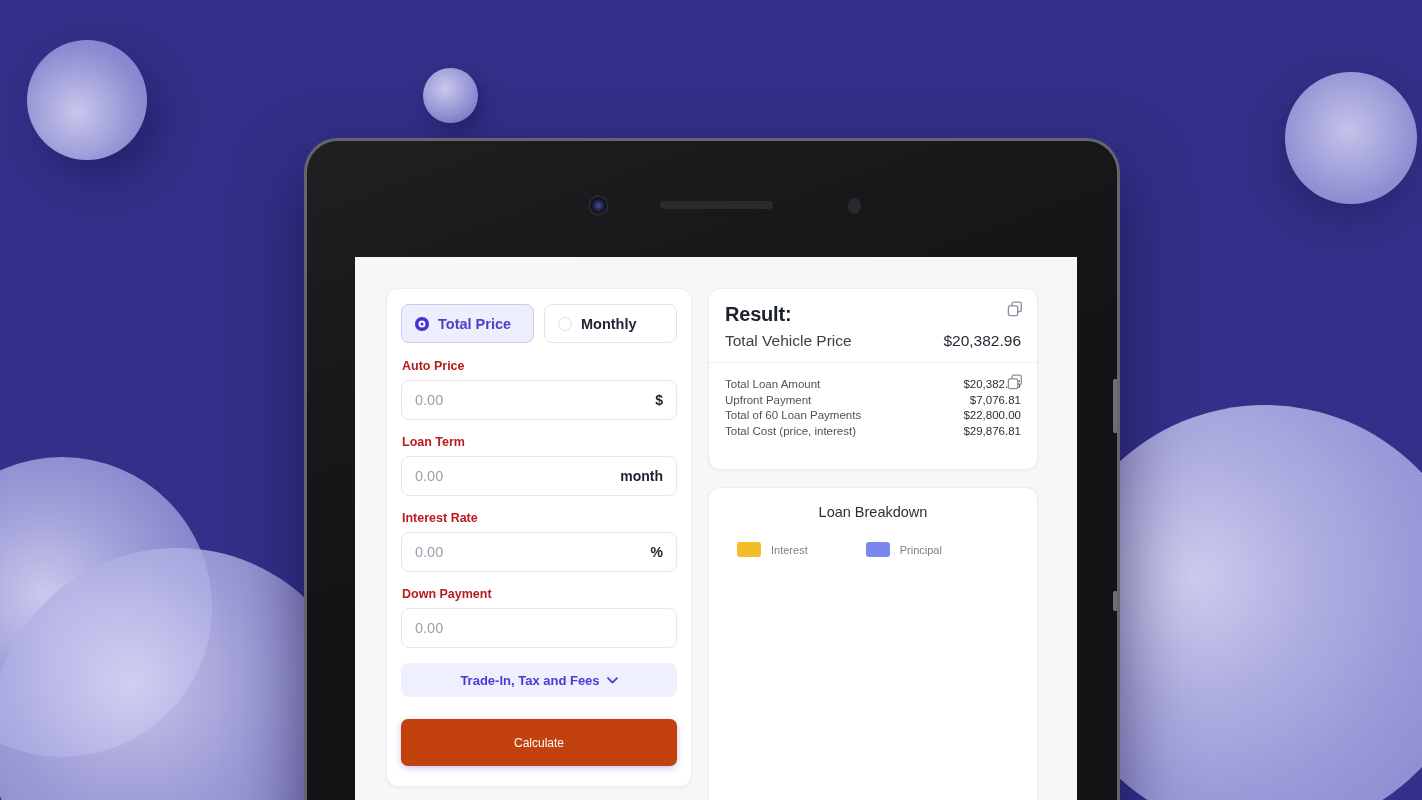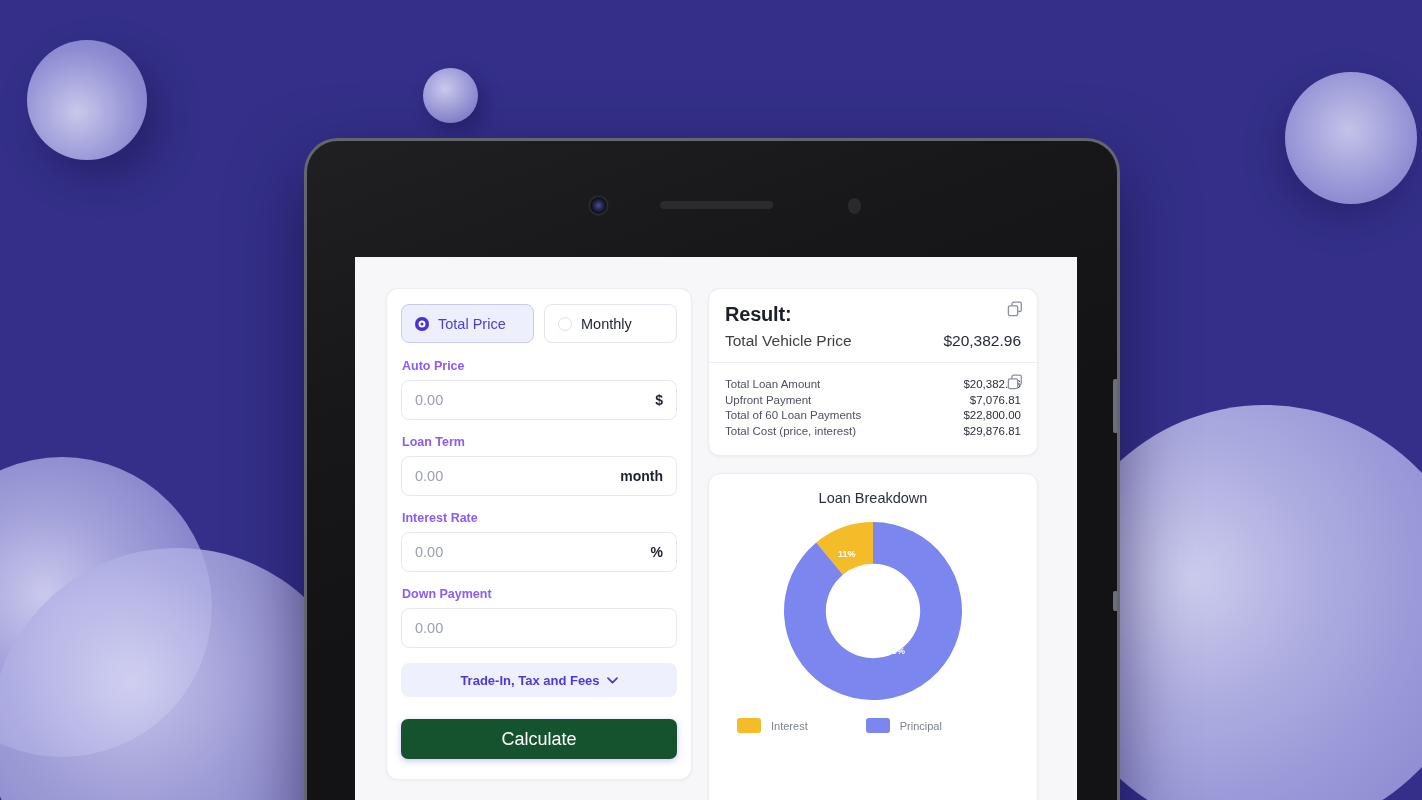--- a/index.html
+++ b/index.html
@@ -93,68 +93,68 @@
 
   
   #form-col { width:306px; flex:0 0 306px; }
   #form-card { padding:15px 14px 20px; }
 
   #mode-toggle { display:flex; gap:10px; margin-bottom:16px; }
   .mode-opt {
     flex:1; height:39px; border-radius:8px; display:flex; align-items:center;
     gap:9px; padding:0 13px; cursor:pointer;
     border:1px solid #e4e4ec; background:#fff;
-    font-size:14.5px; color:#1f2430;
+    font-size:14.5px; color:#1f2430;font-weight:bold;
   }
   .mode-opt.active { background:#eeeffd; border-color:#c8c9f5; color:#4b42c9; }
   .radio { width:14px; height:14px; border-radius:50%; border:1.5px solid #e0e0e8;
            background:#fff; flex:0 0 14px; }
   .mode-opt.active .radio {
     border:none; background:#4a31d6;
     box-shadow:inset 0 0 0 3.5px #4a31d6, inset 0 0 0 5.5px #fff;
   }
 
-  .field-label { font-size:12.5px; font-weight:bold; color:#8b5cf6; margin:0 0 7px 1px; }
+  .field-label { font-size:12.5px; font-weight:bold; color:#b91c1c; margin:0 0 7px 1px; }
   .field-wrap {
     position:relative; height:40px; border:1px solid #e7e7ee; border-radius:8px;
     background:#fff; display:flex; align-items:center; padding:0 13px;
     margin-bottom:15px;
   }
   .field-input {
     flex:1; border:none; outline:none; background:transparent;
     font-family:"Liberation Sans", sans-serif; font-size:14.5px; color:#3a3f4c;
   }
   .field-input::placeholder { color:#9aa0ac; }
   .field-suffix { font-size:14px; color:#1d222e; font-weight:bold; margin-left:8px; }
   .field-suffix.word { font-weight:bold; font-size:14px; }
 
   #trade-in-btn {
     width:100%; height:34px; border:none; border-radius:8px;
     background:#eef0fe; color:#4b3ad6; font-weight:bold; font-size:13px;
     cursor:pointer; display:flex; align-items:center; justify-content:center; gap:7px;
     font-family:"Liberation Sans", sans-serif; margin-top:10px;
   }
   #calc-btn {
-    width:100%; height:40px; border:none; border-radius:7px; margin-top:22px;
-    background:#14532d; color:#fff; font-size:18px; cursor:pointer;
+    width:100%; height:47px; border:none; border-radius:7px; margin-top:22px;
+    background:#c2410c; color:#fff; font-size:12px; cursor:pointer;
     font-family:"Liberation Sans", sans-serif;
     box-shadow:0 2px 6px rgba(79,57,222,.3);
   }
 
   
   #right-col { width:330px; flex:0 0 330px; display:flex; flex-direction:column; gap:17px; }
 
   #result-card { position:relative; }
   .result-top { padding:14px 16px 12px; border-bottom:1px solid #eeeef3; position:relative; }
   #result-title { font-size:20px; font-weight:bold; color:#1b2029; letter-spacing:-.2px; }
   .result-headline { display:flex; justify-content:space-between; align-items:baseline; margin-top:6px; }
   #result-primary-label { font-size:15.5px; color:#404040; }
   #result-primary-value { font-size:15.5px; color:#252a35; }
 
-  .result-rows { padding:14px 16px 16px; position:relative; }
+  .result-rows { padding:14px 16px 30px; position:relative; }
   .res-row { display:flex; justify-content:space-between; font-size:11.5px;
              color:#4d525e; line-height:15.6px; }
   .res-row .val { color:#2a2f3a; }
 
   .copy-icon { position:absolute; cursor:pointer; width:16px; height:16px; }
   .copy-icon.top { right:14px; top:12px; }
   .copy-icon.rows { right:14px; top:11px; }
 
   
   #chart-card { flex:1; padding:16px 14px 14px; display:flex; flex-direction:column;
@@ -281,30 +281,20 @@
             <svg class="copy-icon rows" viewBox="0 0 16 16">
               <rect x="5" y="1.2" width="9.3" height="9.3" rx="1.6" fill="none" stroke="#8a8f99" stroke-width="1.3"></rect>
               <rect x="1.4" y="4.8" width="9.3" height="9.8" rx="1.6" fill="#fff" stroke="#8a8f99" stroke-width="1.3"></rect>
             </svg>
           </div>
         </div>
 
         <div class="card" id="chart-card">
           <div id="chart-title">Loan Breakdown</div>
 
-          <div id="donut-wrap">
-            <svg width="186" height="186" viewBox="0 0 186 186">
-              <g id="donut-slices">
-                  <path d="M 36.269264912366644 24.424321392954738 A 89 89 0 0 1 93 4 L 93 45.83 A 47.17 47.17 0 0 0 62.932710403554324 56.65489033826601 Z" fill="#f5bc2a"></path>
-                  <path d="M 93 4 A 89 89 0 1 1 36.26926491236657 24.424321392954795 L 62.93271040355428 56.65489033826604 A 47.17 47.17 0 1 0 93 45.83 Z" fill="#7b86ee"></path>
-                </g>
-            </svg>
-            <span class="donut-pct" id="pct-interest">11%</span>
-            <span class="donut-pct" id="pct-principal">89%</span>
-          </div>
 
           <div id="legend">
             <div class="legend-item">
               <span class="legend-swatch" id="sw-interest" style="background: rgb(245, 188, 42);"></span>
               <span class="legend-label">Interest</span>
             </div>
             <div class="legend-item">
               <span class="legend-swatch" id="sw-principal" style="background: rgb(123, 134, 238);"></span>
               <span class="legend-label">Principal</span>
             </div>

